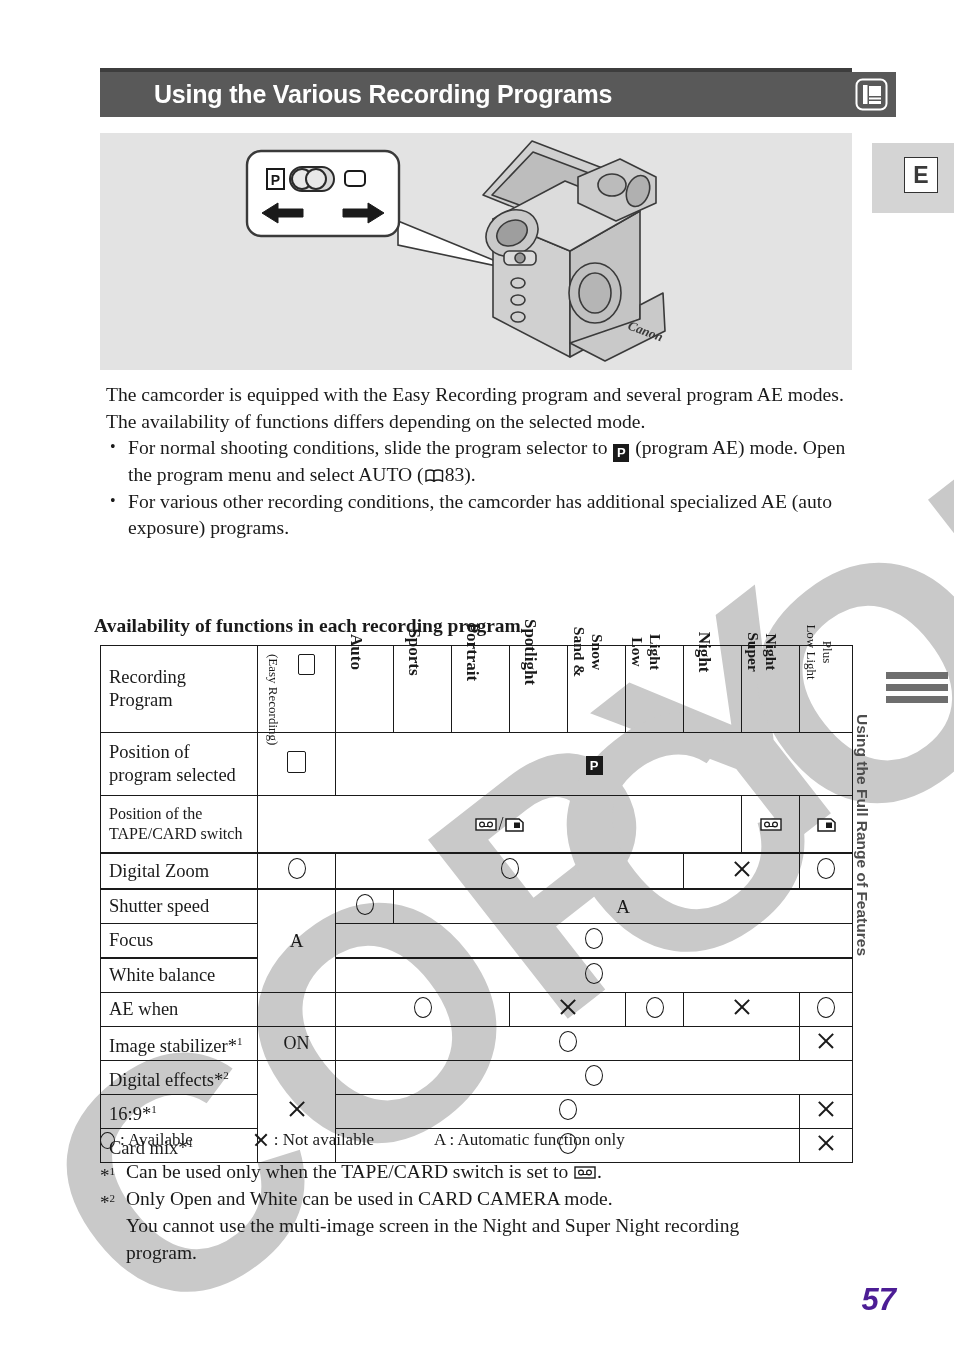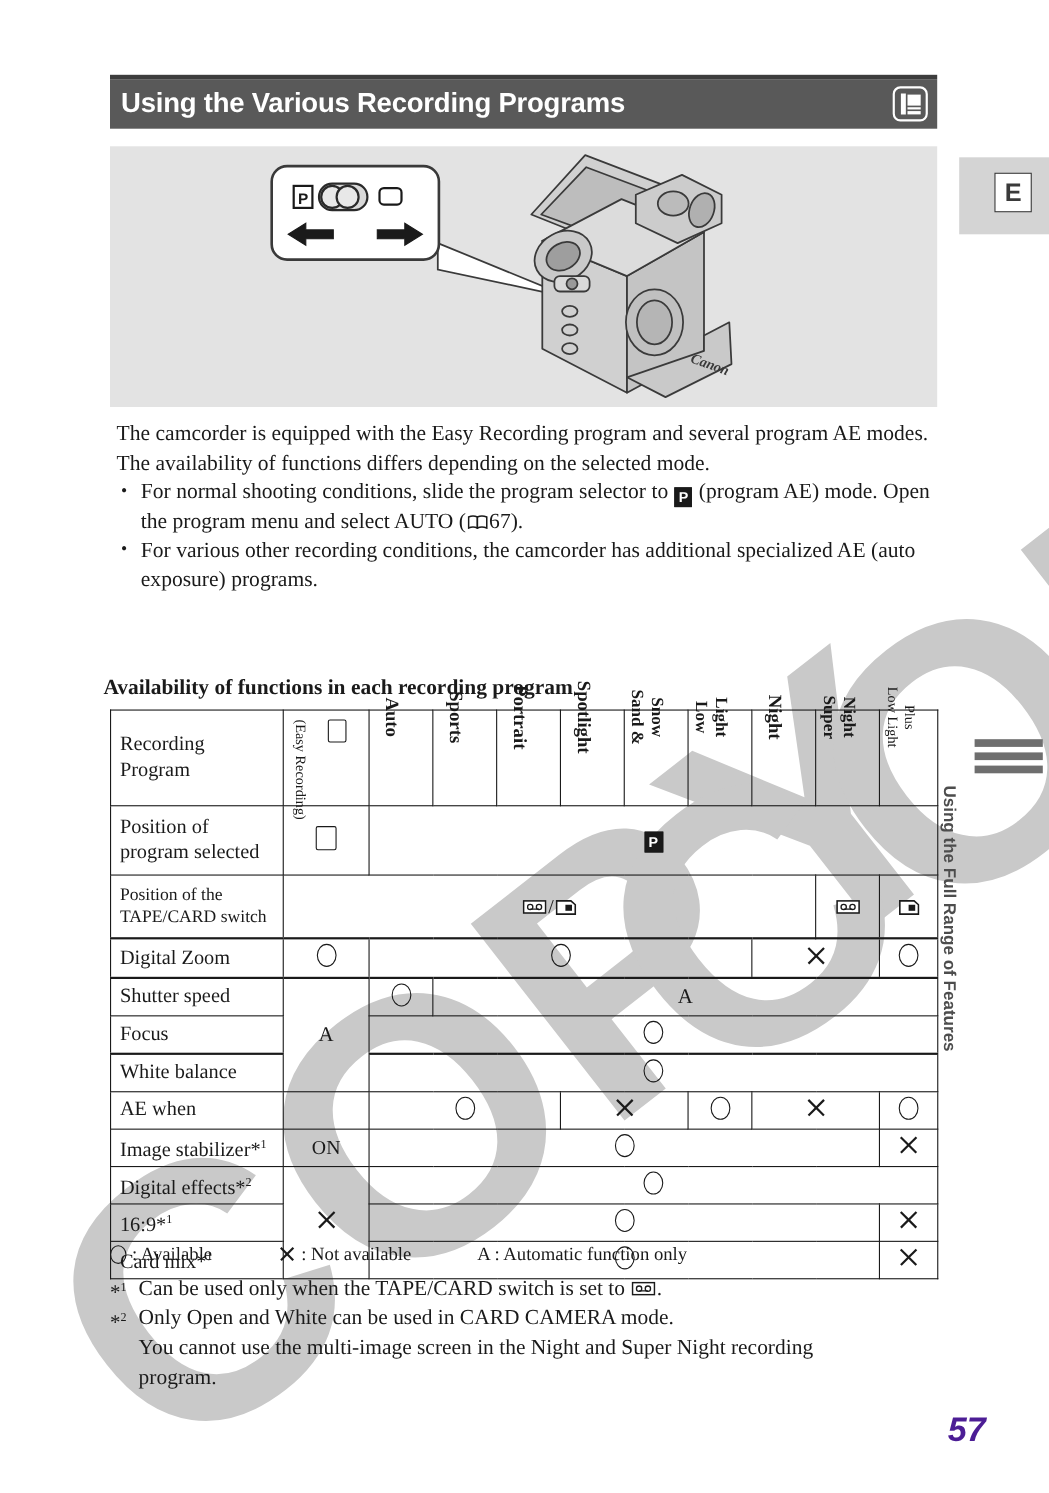--- a/index.html
+++ b/index.html
@@ -36,20 +36,21 @@
 
   
   #title-bar {
     position: absolute;
     left: 100px; top: 72px;
     width: 752px; height: 45px;
     background: #595959;
     display: flex;
     align-items: center;
     z-index: 10;
+    padding-left: 44px;
   }
   #title-bar .tb-strip-top {
     position: absolute;
     left: 0; top: -4px;
     width: 752px; height: 4px;
     background: #3d3d3d;
   }
   #page-title {
     color: #ffffff;
     font-family: "Liberation Sans", sans-serif;
@@ -479,21 +480,21 @@
 <div id="body-copy">
   <p class="intro">The camcorder is equipped with the Easy Recording program and several program AE modes. The availability of functions differs depending on the selected mode.</p>
   <ul class="bullets">
     <li>
       <span>For normal shooting conditions, slide the program selector to</span>
       <span class="ico ico-p">P</span>
       <span>(program AE) mode. Open the program menu and select AUTO (</span><span class="ico ico-book">
         <svg width="19" height="13" viewBox="0 0 19 13">
           <path d="M1 2 Q5 0 9 2 L9 12 Q5 10 1 12 Z" fill="#fff" stroke="#1a1a1a" stroke-width="1.4"></path>
           <path d="M9 2 Q13 0 17.5 2 L17.5 12 Q13 10 9 12 Z" fill="#fff" stroke="#1a1a1a" stroke-width="1.4"></path>
-        </svg></span><span>67</span><span>).</span>
+        </svg></span><span>83</span><span>).</span>
     </li>
     <li>
       <span>For various other recording conditions, the camcorder has additional specialized AE (auto exposure) programs.</span>
     </li>
   </ul>
 </div>
 
 <div id="section-heading">Availability of functions in each recording program</div>
 
 <div id="avail-table-wrap">

